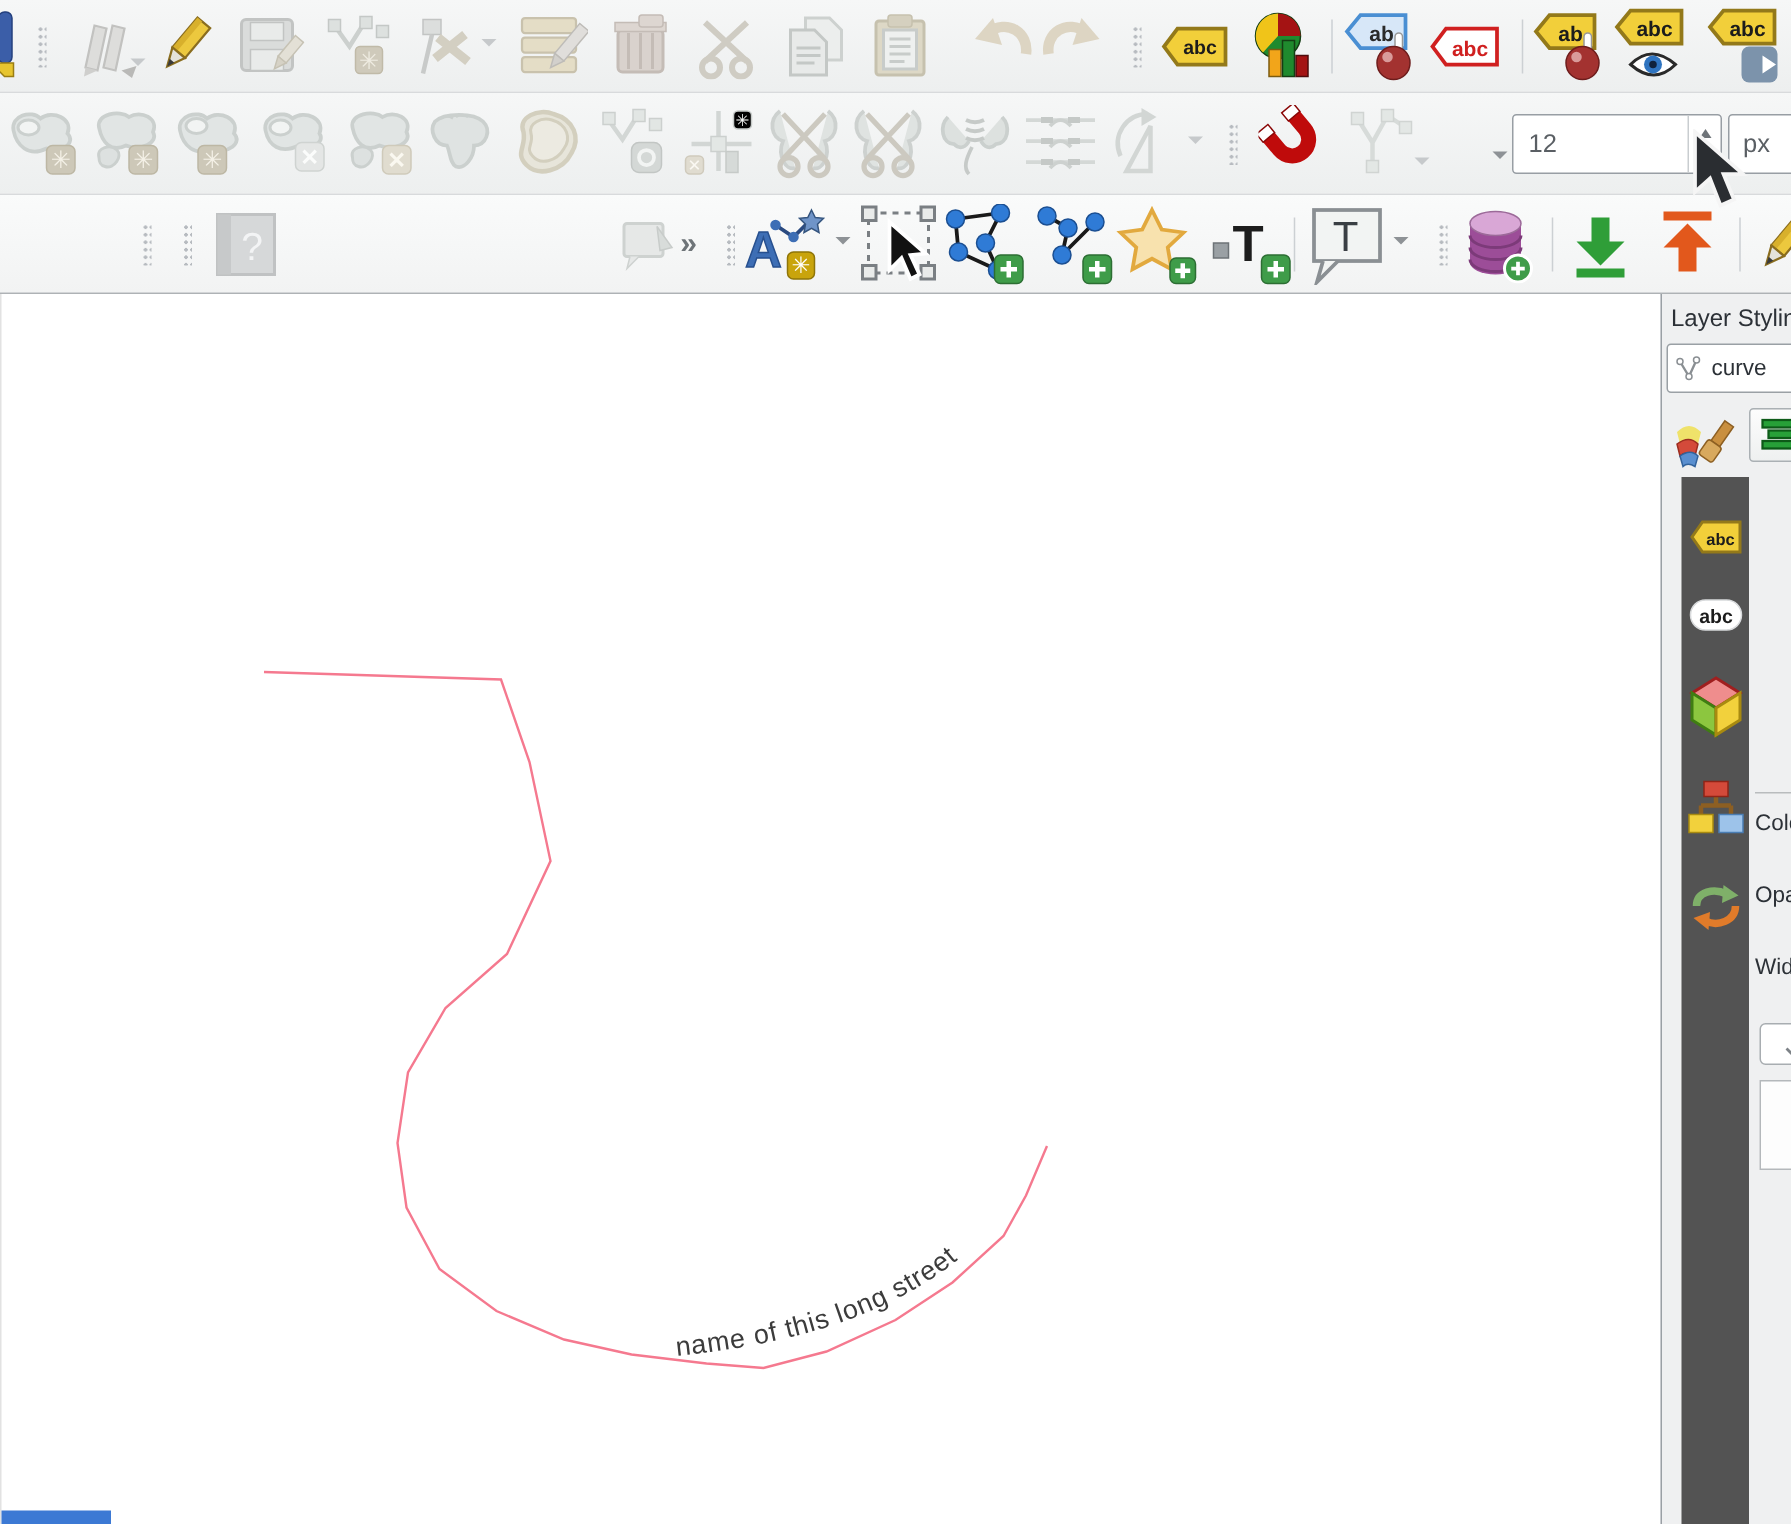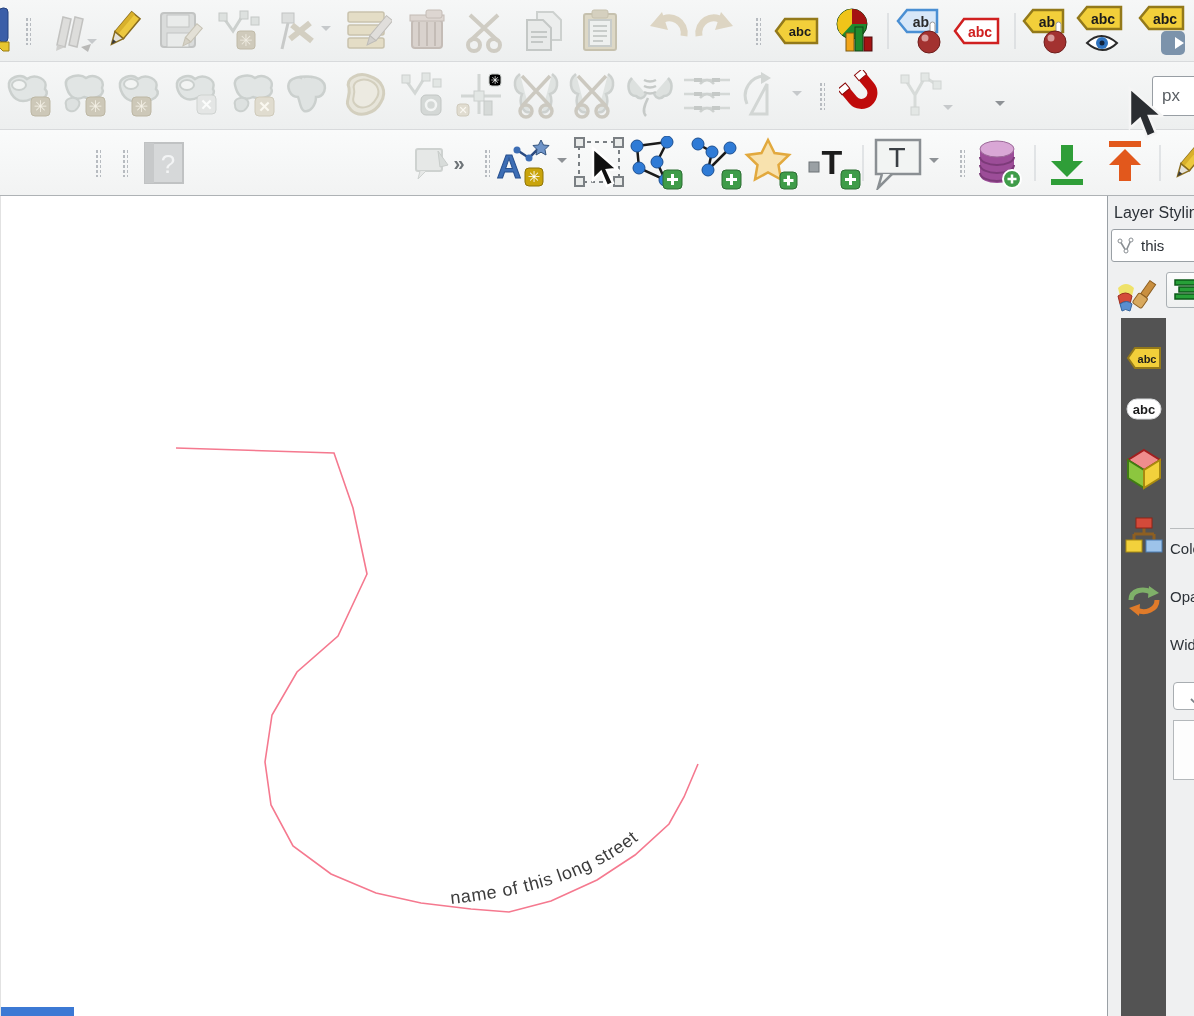--- a/index.html
+++ b/index.html
@@ -405,20 +405,31 @@
         <rect x="6" y="4" width="8" height="8" fill="#e3e7e5" stroke="#d0d4d2"></rect>
         <rect x="26" y="2" width="8" height="8" fill="#e3e7e5" stroke="#d0d4d2"></rect>
         <rect x="38" y="10" width="8" height="8" fill="#e3e7e5" stroke="#d0d4d2"></rect>
         <rect x="16" y="36" width="8" height="8" fill="#e3e7e5" stroke="#d0d4d2"></rect>
       </svg>
   </span>
   <span class="ti caret dis" style="left:948px; top:48px"></span>
 
   <span class="ti caret" style="left:1000px; top:44px"></span>
 
+  <div class="spin">
+    <span class="val">12</span>
+    <div class="btns">
+      <div>
+          <span class="tri-up"></span>
+        </div>
+      <div>
+          <span class="tri-dn"></span>
+        </div>
+    </div>
+  </div>
   <div class="unitbox">
     <span>px</span>
   </div>
 </div>
 
 <div id="row3" class="tbrow">
   <span class="ti grip" style="left:98px"></span>
   <span class="ti grip" style="left:125px"></span>
 
   <span class="ti" style="left:164px">
@@ -584,21 +595,21 @@
   <div id="panel">
     <div id="panel-title">Layer Styling</div>
 
     <div id="layer-combo">
       <svg width="20" height="18" viewBox="0 0 20 18">
         <path d="M3 4 L9 14 L14 3" fill="none" stroke="#8a8f93" stroke-width="1.6"></path>
         <circle cx="3" cy="4" r="2" fill="#fff" stroke="#8a8f93"></circle>
         <circle cx="9" cy="14" r="2" fill="#fff" stroke="#8a8f93"></circle>
         <circle cx="14" cy="3" r="2" fill="#fff" stroke="#8a8f93"></circle>
       </svg>
-      <span>this</span>
+      <span>curve</span>
     </div>
 
     <span id="brush-tab">
       <svg width="46" height="38" viewBox="0 0 46 38">
         <path d="M4 10 q8 -8 16 0 l-2 8 q-7 -5 -12 0 z" fill="#efe26a" stroke="#b9a windows"></path>
         <path d="M4 18 q8 -6 14 0 l-2 8 q-6 -4 -10 0 z" fill="#d44a3a" stroke="#9c2d20"></path>
         <path d="M6 26 q7 -5 12 0 l-2 7 q-5 -3 -8 0 z" fill="#5a8fd0" stroke="#33639c"></path>
         <g transform="rotate(35 30 18)">
             <rect x="26" y="2" width="7" height="16" fill="#c98f3f" stroke="#8d5f22"></rect>
             <rect x="24" y="18" width="11" height="12" rx="2" fill="#d8a95e" stroke="#8d5f22"></rect>

